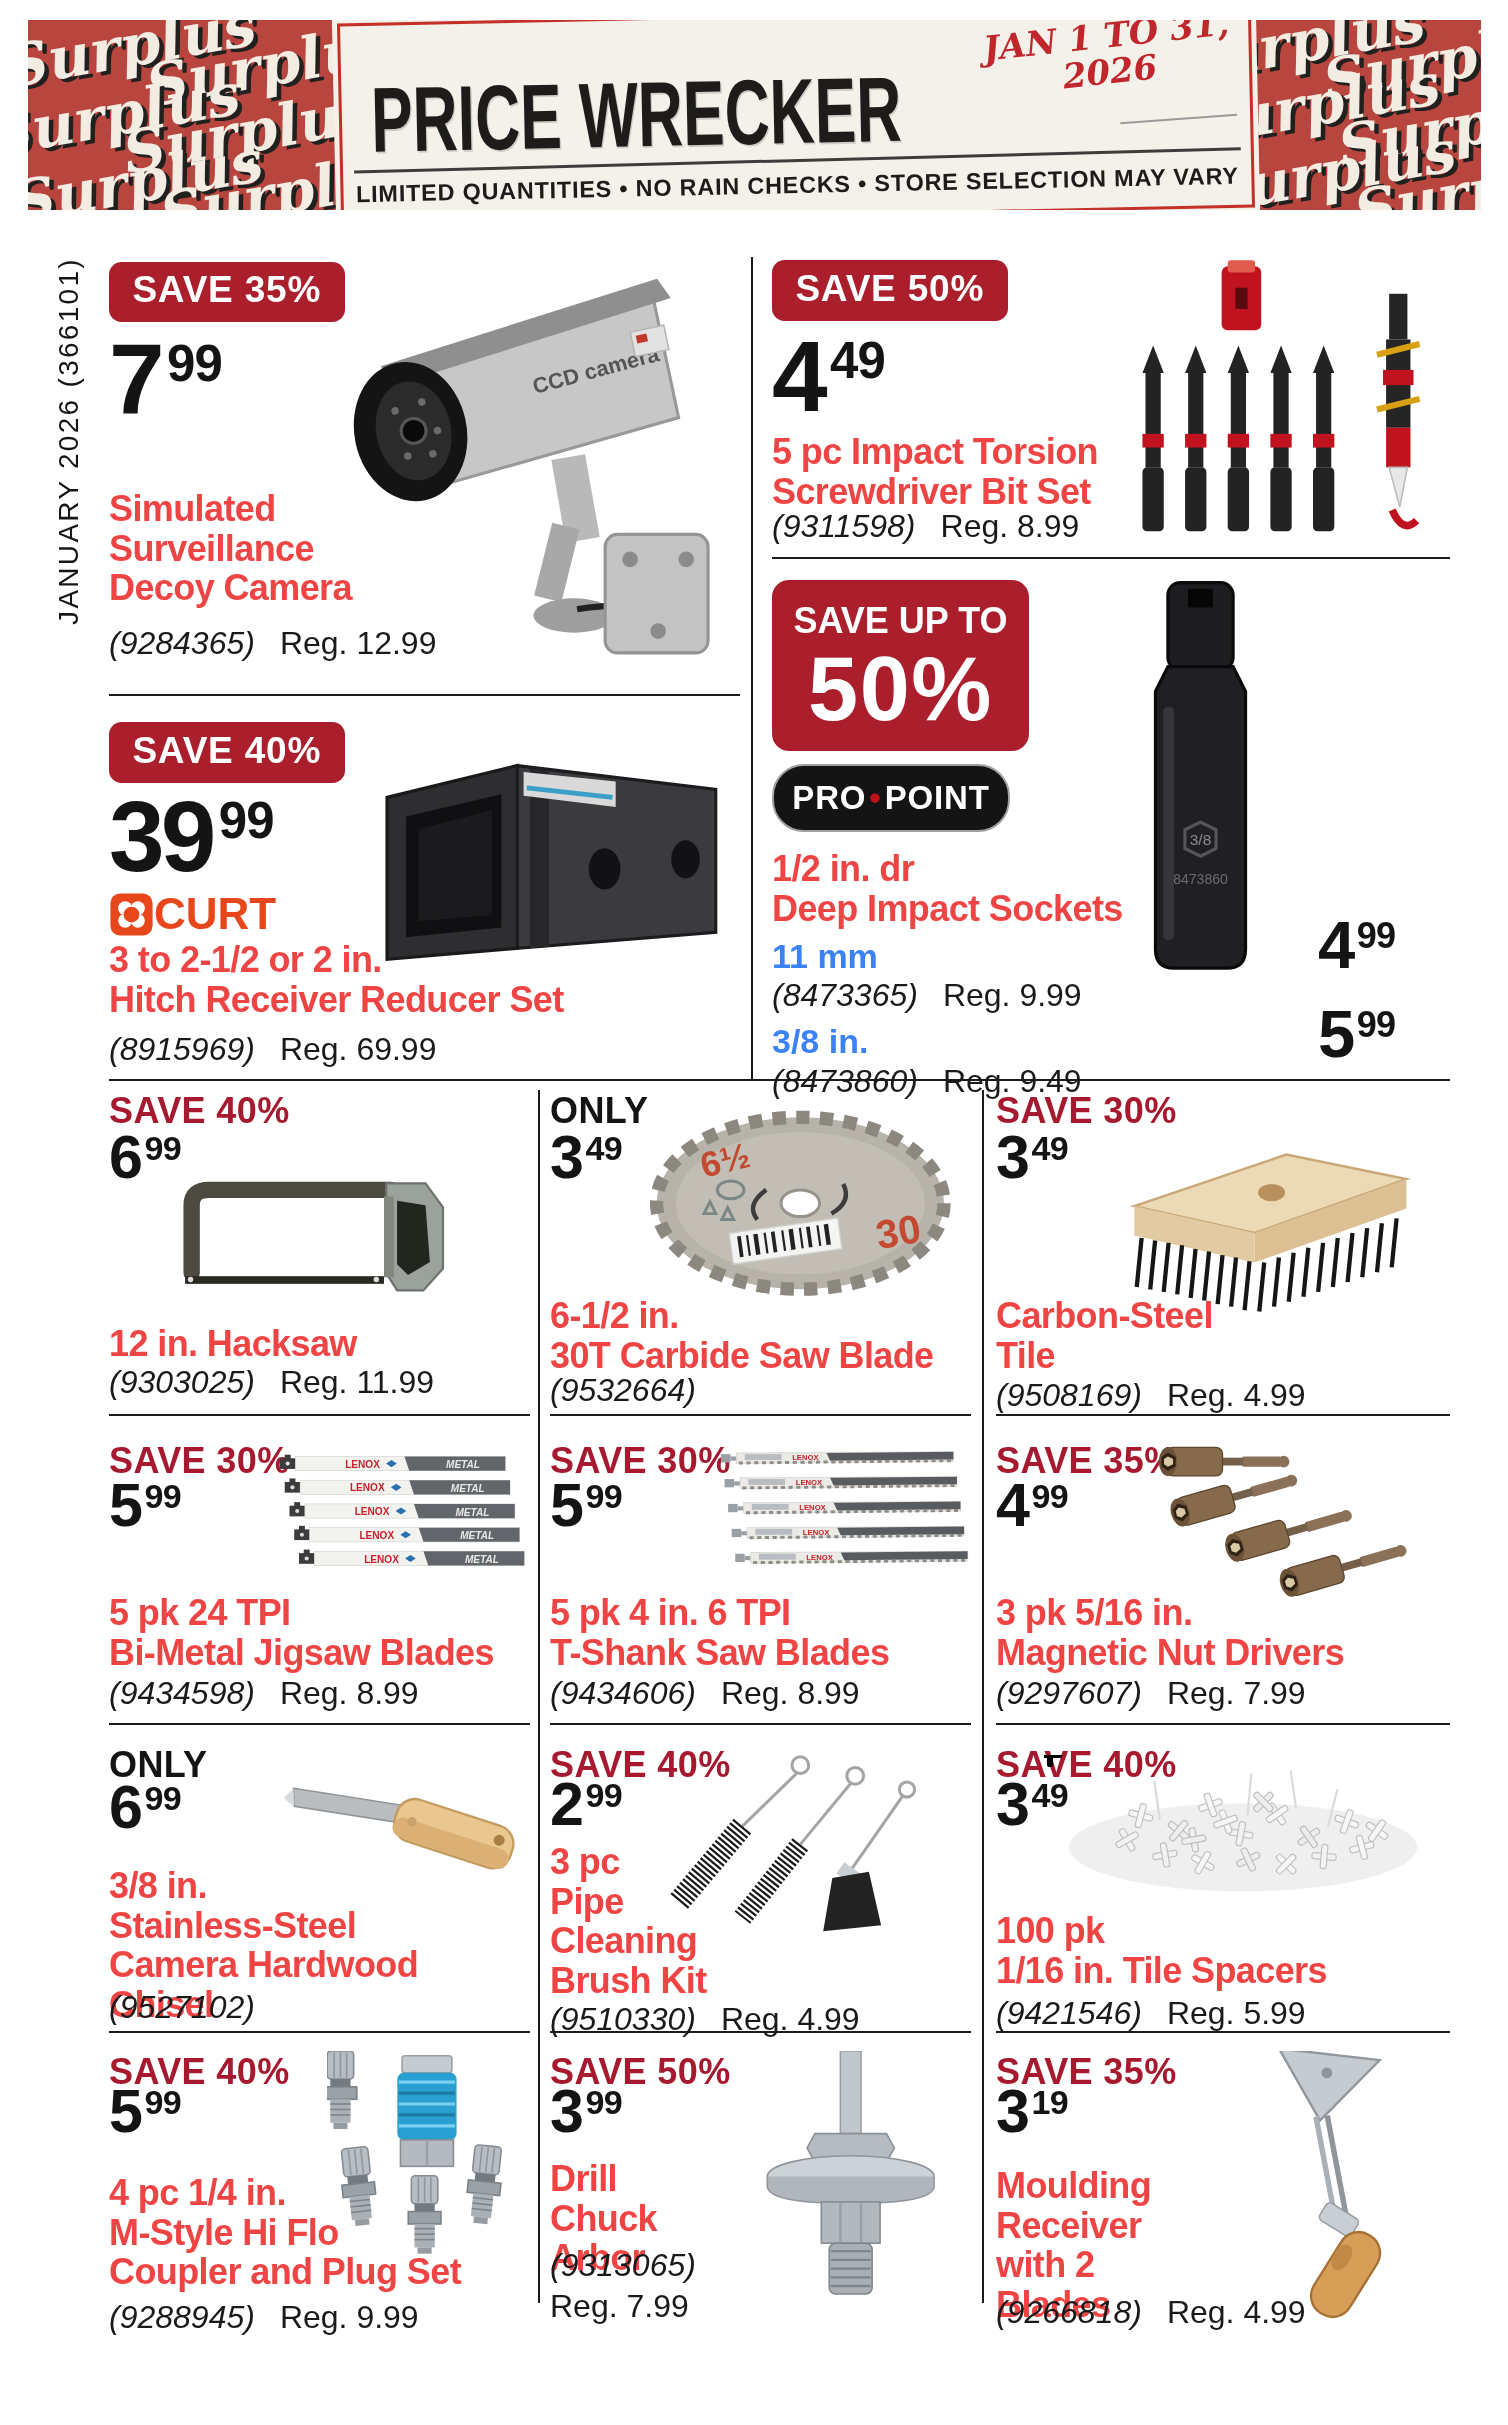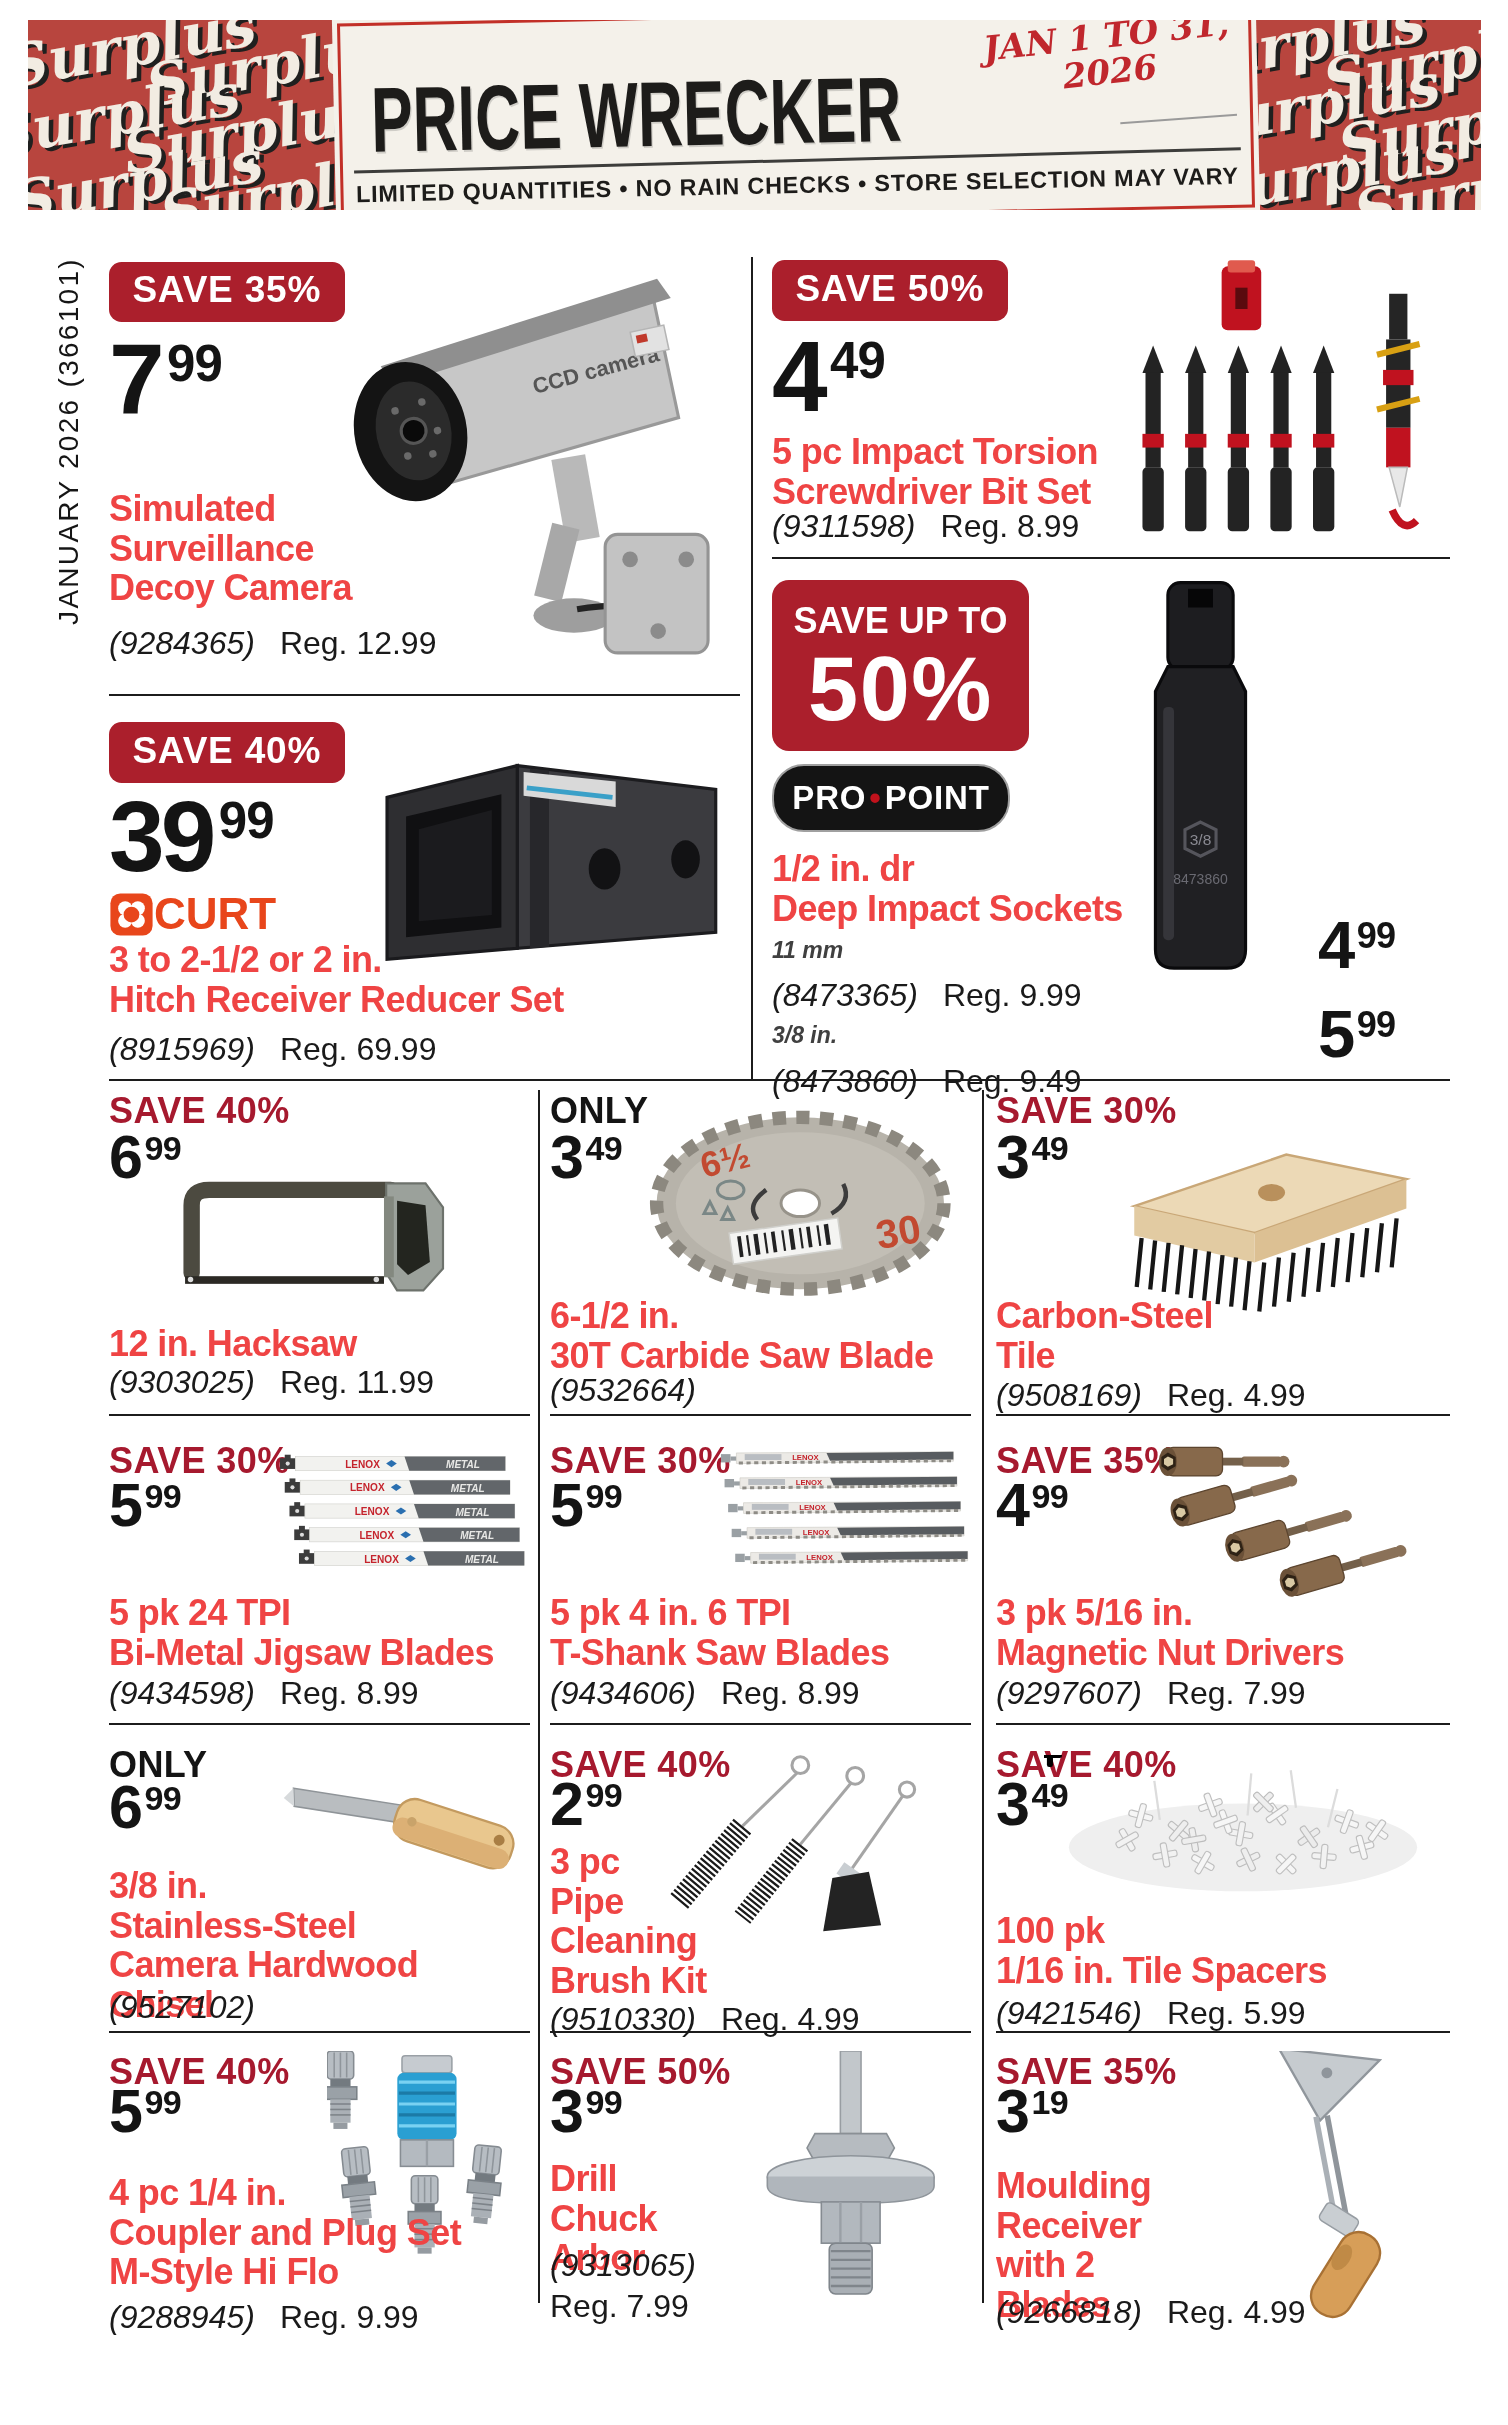--- a/index.html
+++ b/index.html
@@ -38,21 +38,21 @@
   .price .d{font-size:100px;line-height:0.88;letter-spacing:-3.9px;}
   .price .c{font-size:51px;vertical-align:top;line-height:1;margin-left:6.2px;position:relative;top:3.1px;letter-spacing:-0.8px;}
   .price.sm .d{font-size:61px;letter-spacing:-2.3px;}
   .price.sm .c{font-size:34px;top:0px;margin-left:3.9px;}
   .price.mid .d{font-size:67px;letter-spacing:-2.3px;}
   .price.mid .c{font-size:36px;top:1.6px;margin-left:3.9px;}
   .title{font-weight:700;font-size:36px;line-height:1.10;color:#ef4444;letter-spacing:-0.6px;}
   .skuline{font-size:32px;color:#1a1a1a;white-space:nowrap;}
   .skuline .sku{font-style:italic;}
   .skuline .reg{margin-left:25px;}
-  .size-label{font-weight:800;font-size:23px;color:#404040;font-style:italic;}
+  .size-label{font-weight:800;font-size:34px;color:#3b82f6;}
   .curt{display:flex;align-items:center;color:#e8461b;font-weight:900;font-size:44px;letter-spacing:0px;}
   .propoint{width:234px;height:64px;background:#141414;border-radius:32px;border:2.3px solid #a0a0a0;color:#fff;
       font-weight:900;font-size:33px;display:flex;align-items:center;justify-content:center;letter-spacing:0.8px;}
   .propoint .dot{color:#c1121c;margin:0 3.1px;}
   .hr{position:absolute;height:2.3px;background:#1c1c1c;}
   .vr{position:absolute;width:2.3px;background:#1c1c1c;}
   .img svg{width:100%;height:100%;display:block;}
 </style>
 </head>
 <body>
@@ -543,22 +543,22 @@
         <line x1="4" y1="82" x2="30" y2="82" stroke="#7d8389" stroke-width="2"></line>
         <rect x="8" y="92" width="18" height="8" fill="#959ba1"></rect>
       </g>
       <use href="#pl" transform="translate(18,126) rotate(-6)"></use>
       <use href="#pl" transform="translate(108,160)"></use>
       <use href="#pl" transform="translate(190,120) rotate(6)"></use>
     </svg>
   </div>
   <div class="title" style="left:0;top:122px;width:421px">
     <div>4 pc 1/4 in.</div>
+    <div>M-Style Hi Flo</div>
     <div>Coupler and Plug Set</div>
-    <div>M-Style Hi Flo</div>
   </div>
   <div class="skuline" style="left:0;top:248px"><span class="sku">(9288945)</span><span class="reg">Reg. 9.99</span></div>
 </div>
 
 <div class="cell" style="left:550px;top:2051px;width:421px;height:366px">
   <div class="save" style="left:0;top:0">SAVE 50%</div>
   <div class="price sm" style="left:0;top:34px"><span class="d">3</span><span class="c">99</span></div>
   <div class="img" style="left:182px;top:0;width:239px;height:270px">
     <svg viewBox="0 0 300 340">
       <rect x="136" y="0" width="26" height="104" fill="#c2c7cb" stroke="#989da2" stroke-width="2"></rect>

